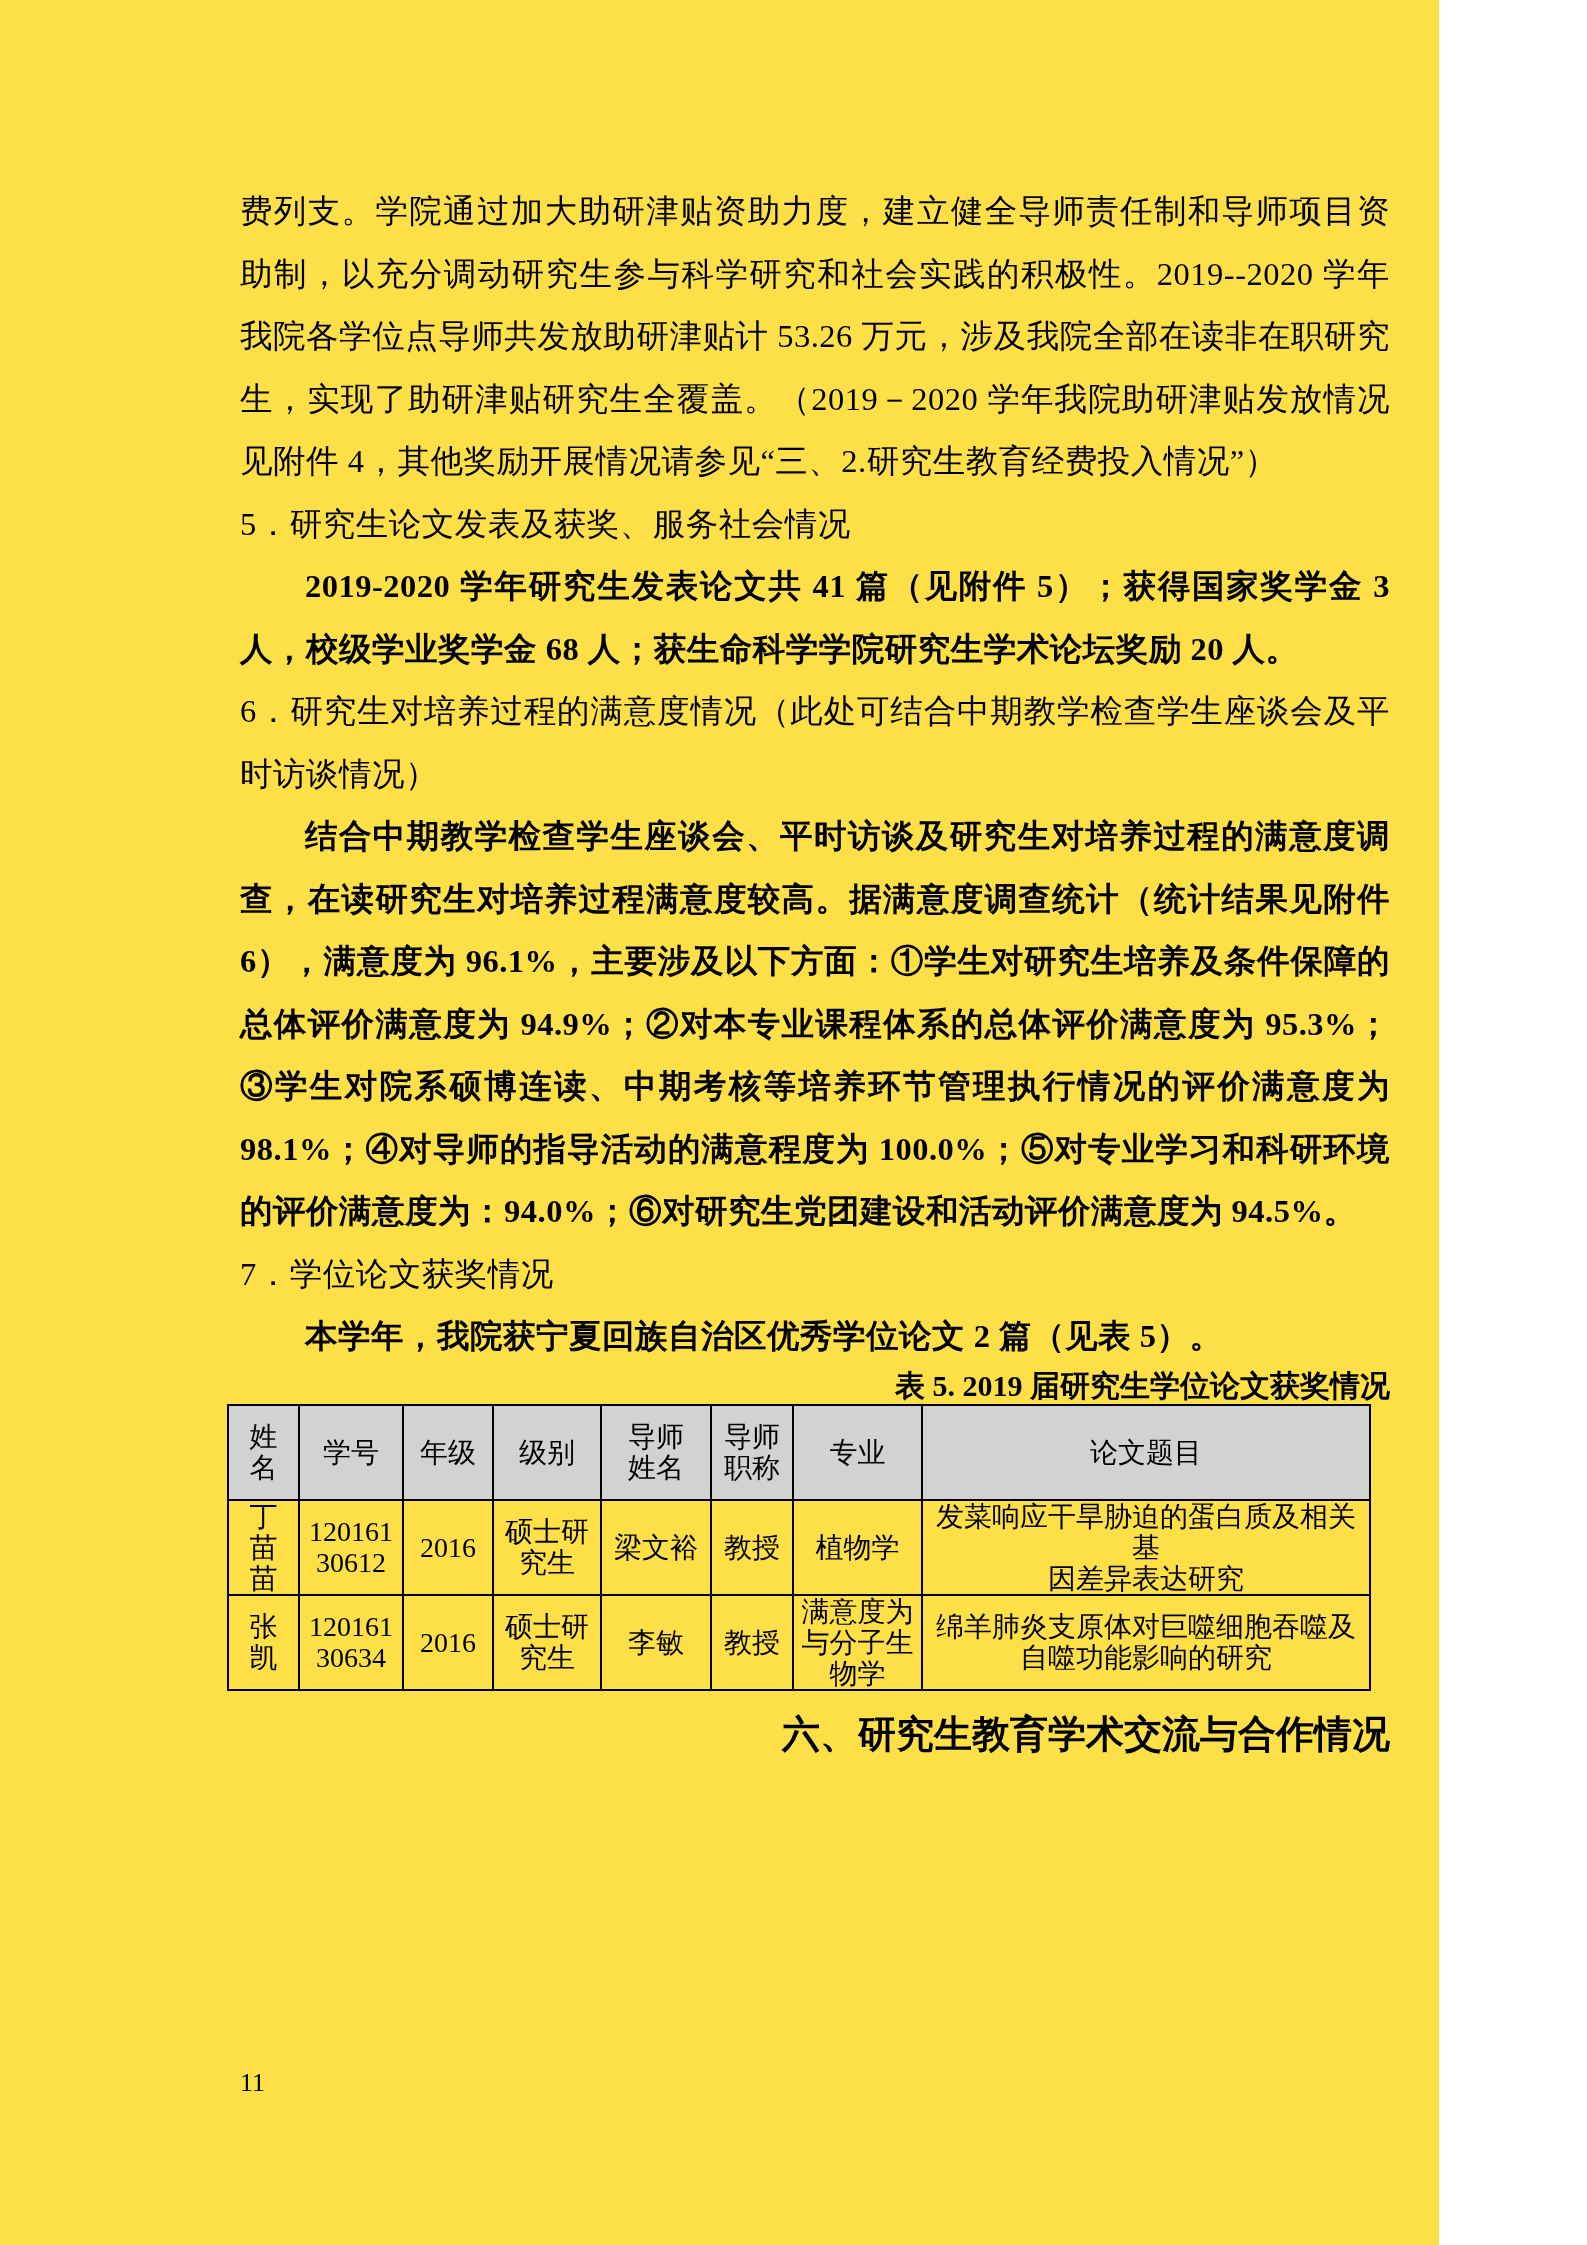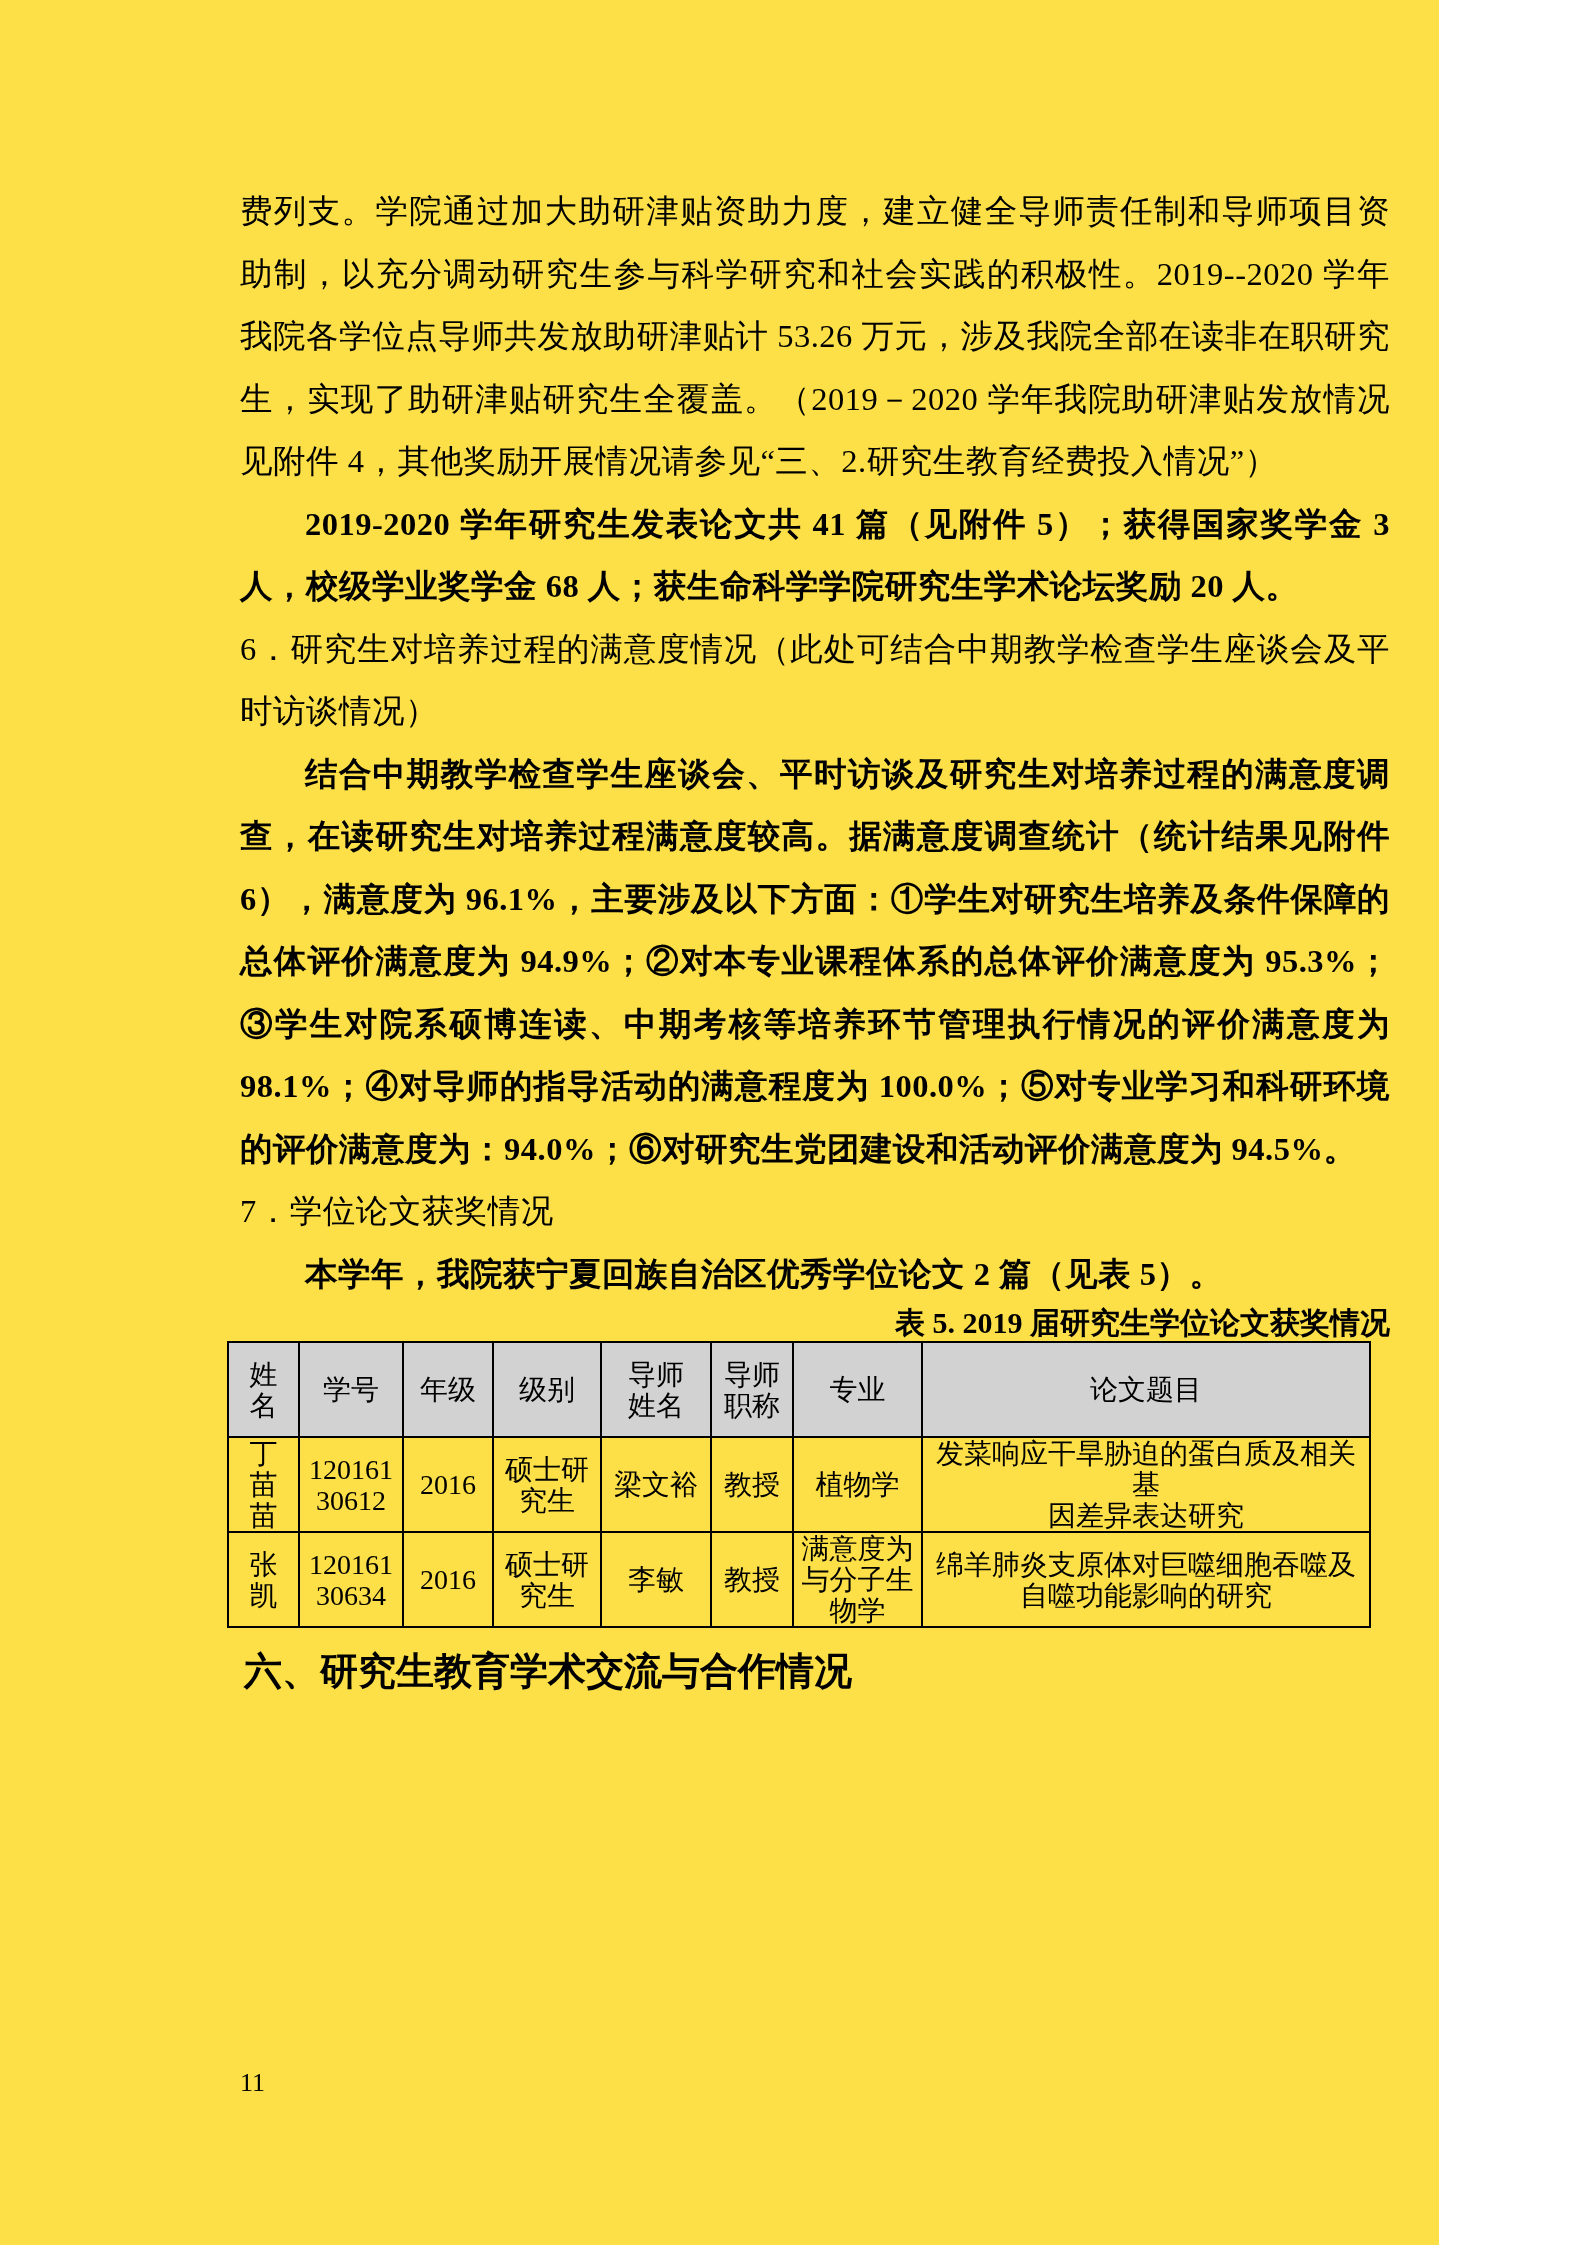--- a/index.html
+++ b/index.html
@@ -67,21 +67,21 @@
   .col-level       { width: 108px; }
   .col-advisor     { width: 110px; }
   .col-advtitle    { width: 82px; }
   .col-major       { width: 129px; }
   .col-thesis      { width: 448px; }
   h2.section-heading {
     margin: 16px 0 0 4px;
     font-size: 38px;
     font-weight: bold;
     line-height: 54px;
-    text-align: left;
+    text-align: right;
   }
   p.after-heading {
     margin-top: 10px;
   }
   .page-number {
     position: absolute;
     top: 2068px;
     left: 240px;
     width: 1150px;
     text-align: left;
@@ -90,20 +90,21 @@
   }
 </style>
 </head>
 <body>
 
 <div class="page">
   <div class="content">
 
     <p class="body">费列支。学院通过加大助研津贴资助力度，建立健全导师责任制和导师项目资助制，以充分调动研究生参与科学研究和社会实践的积极性。2019--2020 学年我院各学位点导师共发放助研津贴计 53.26 万元，涉及我院全部在读非在职研究生，实现了助研津贴研究生全覆盖。（2019－2020 学年我院助研津贴发放情况见附件 4，其他奖励开展情况请参见“三、2.研究生教育经费投入情况”）</p>
 
+    <p class="body">5．研究生论文发表及获奖、服务社会情况</p>
 
     <p class="body indent">2019-2020 学年研究生发表论文共 41 篇（见附件 5）；获得国家奖学金 3 人，校级学业奖学金 68 人；获生命科学学院研究生学术论坛奖励 20 人。</p>
 
     <p class="body">6．研究生对培养过程的满意度情况（此处可结合中期教学检查学生座谈会及平时访谈情况）</p>
 
     <p class="body indent">结合中期教学检查学生座谈会、平时访谈及研究生对培养过程的满意度调查，在读研究生对培养过程满意度较高。据满意度调查统计（统计结果见附件 6），满意度为 96.1%，主要涉及以下方面：①学生对研究生培养及条件保障的总体评价满意度为 94.9%；②对本专业课程体系的总体评价满意度为 95.3%；③学生对院系硕博连读、中期考核等培养环节管理执行情况的评价满意度为 98.1%；④对导师的指导活动的满意程度为 100.0%；⑤对专业学习和科研环境的评价满意度为：94.0%；⑥对研究生党团建设和活动评价满意度为 94.5%。</p>
 
     <p class="body">7．学位论文获奖情况</p>
 
     <p class="body indent">本学年，我院获宁夏回族自治区优秀学位论文 2 篇（见表 5）。</p>

